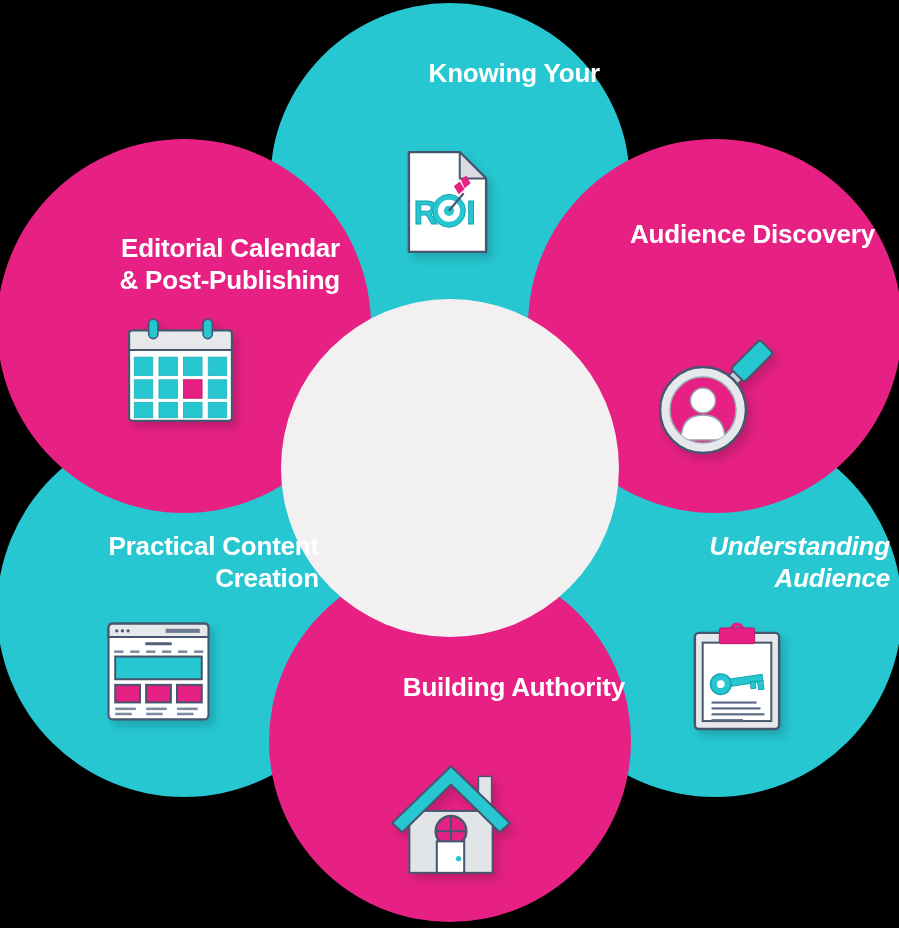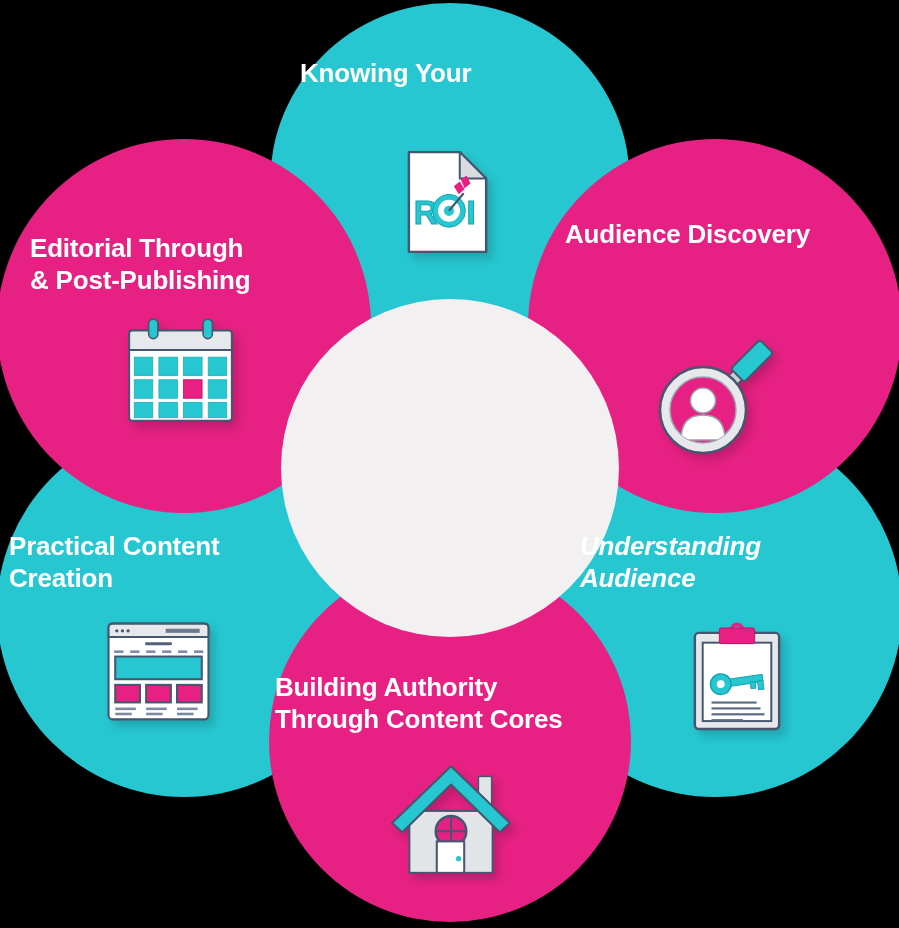--- a/index.html
+++ b/index.html
@@ -15,21 +15,21 @@
   .petal.pink{background:var(--pink);z-index:2;}
   .p-top{left:270px;top:3px;width:360px;height:360px;}
   .p-tl{left:-3px;top:139px;width:374px;height:374px;}
   .p-tr{left:528px;top:139px;width:374px;height:374px;}
   .p-bl{left:-3px;top:423px;width:374px;height:374px;}
   .p-br{left:528px;top:423px;width:374px;height:374px;}
   .p-bottom{left:269px;top:560px;width:362px;height:362px;}
   .center-circle{position:absolute;left:281px;top:299px;width:338px;height:338px;border-radius:50%;
                  background:var(--center-bg);z-index:3;}
   .label{position:absolute;z-index:4;color:var(--heading-text);
-         font-weight:700;font-size:26px;line-height:1.22;text-align:left;letter-spacing:-0.2px;}
+         font-weight:700;font-size:26px;line-height:1.22;text-align:right;letter-spacing:-0.2px;}
   .l-top{left:300px;top:58px;width:300px;}
   .l-tl{left:30px;top:233px;width:310px;}
   .l-tr{left:565px;top:219px;width:310px;}
   .l-bl{left:9px;top:531px;width:310px;}
   .l-br{left:580px;top:531px;width:310px;font-style:italic;}
   .l-bottom{left:275px;top:672px;width:350px;}
   .center-text{position:absolute;left:290px;top:408px;width:320px;z-index:4;color:var(--navy);
                font-weight:700;font-size:28px;line-height:1.3;text-align:center;letter-spacing:0.4px;}
   .icon{position:absolute;z-index:4;filter:drop-shadow(5px 6px 4px rgba(0,0,0,0.16));}
   .i-roi{left:404px;top:148px;}
@@ -61,28 +61,27 @@
   </div>
   <div class="label l-tr">
     <div>Audience Discovery</div>
   </div>
   <div class="label l-br">
     <div>Understanding</div>
     <div>Audience</div>
   </div>
   <div class="label l-bottom">
     <div>Building Authority</div>
-    <div>Through Content Cores</div>
   </div>
   <div class="label l-bl">
     <div>Practical Content</div>
     <div>Creation</div>
   </div>
   <div class="label l-tl">
-    <div>Editorial Through</div>
+    <div>Editorial Calendar</div>
     <div>&amp; Post-Publishing</div>
   </div>
 
   <svg class="icon i-roi" width="88" height="108" viewBox="0 0 90 110" aria-label="ROI">
     <path d="M5 4 H57 L84 31 V106 H5 Z" fill="#FFFFFF" stroke="var(--icon-stroke)" stroke-width="2.5" stroke-linejoin="round"></path>
     <path d="M57 4 V31 H84 Z" fill="#D9DDE1" stroke="var(--icon-stroke)" stroke-width="2" stroke-linejoin="round"></path>
     <text class="roi-letter" x="10" y="77">R</text>
     <circle cx="46" cy="64" r="14" fill="#FFFFFF" stroke="var(--teal)" stroke-width="5.5"></circle>
     <circle cx="46" cy="64" r="16.8" fill="none" stroke="var(--teal-dark)" stroke-width="1"></circle>
     <circle cx="46" cy="64" r="5.2" fill="var(--teal)"></circle>

